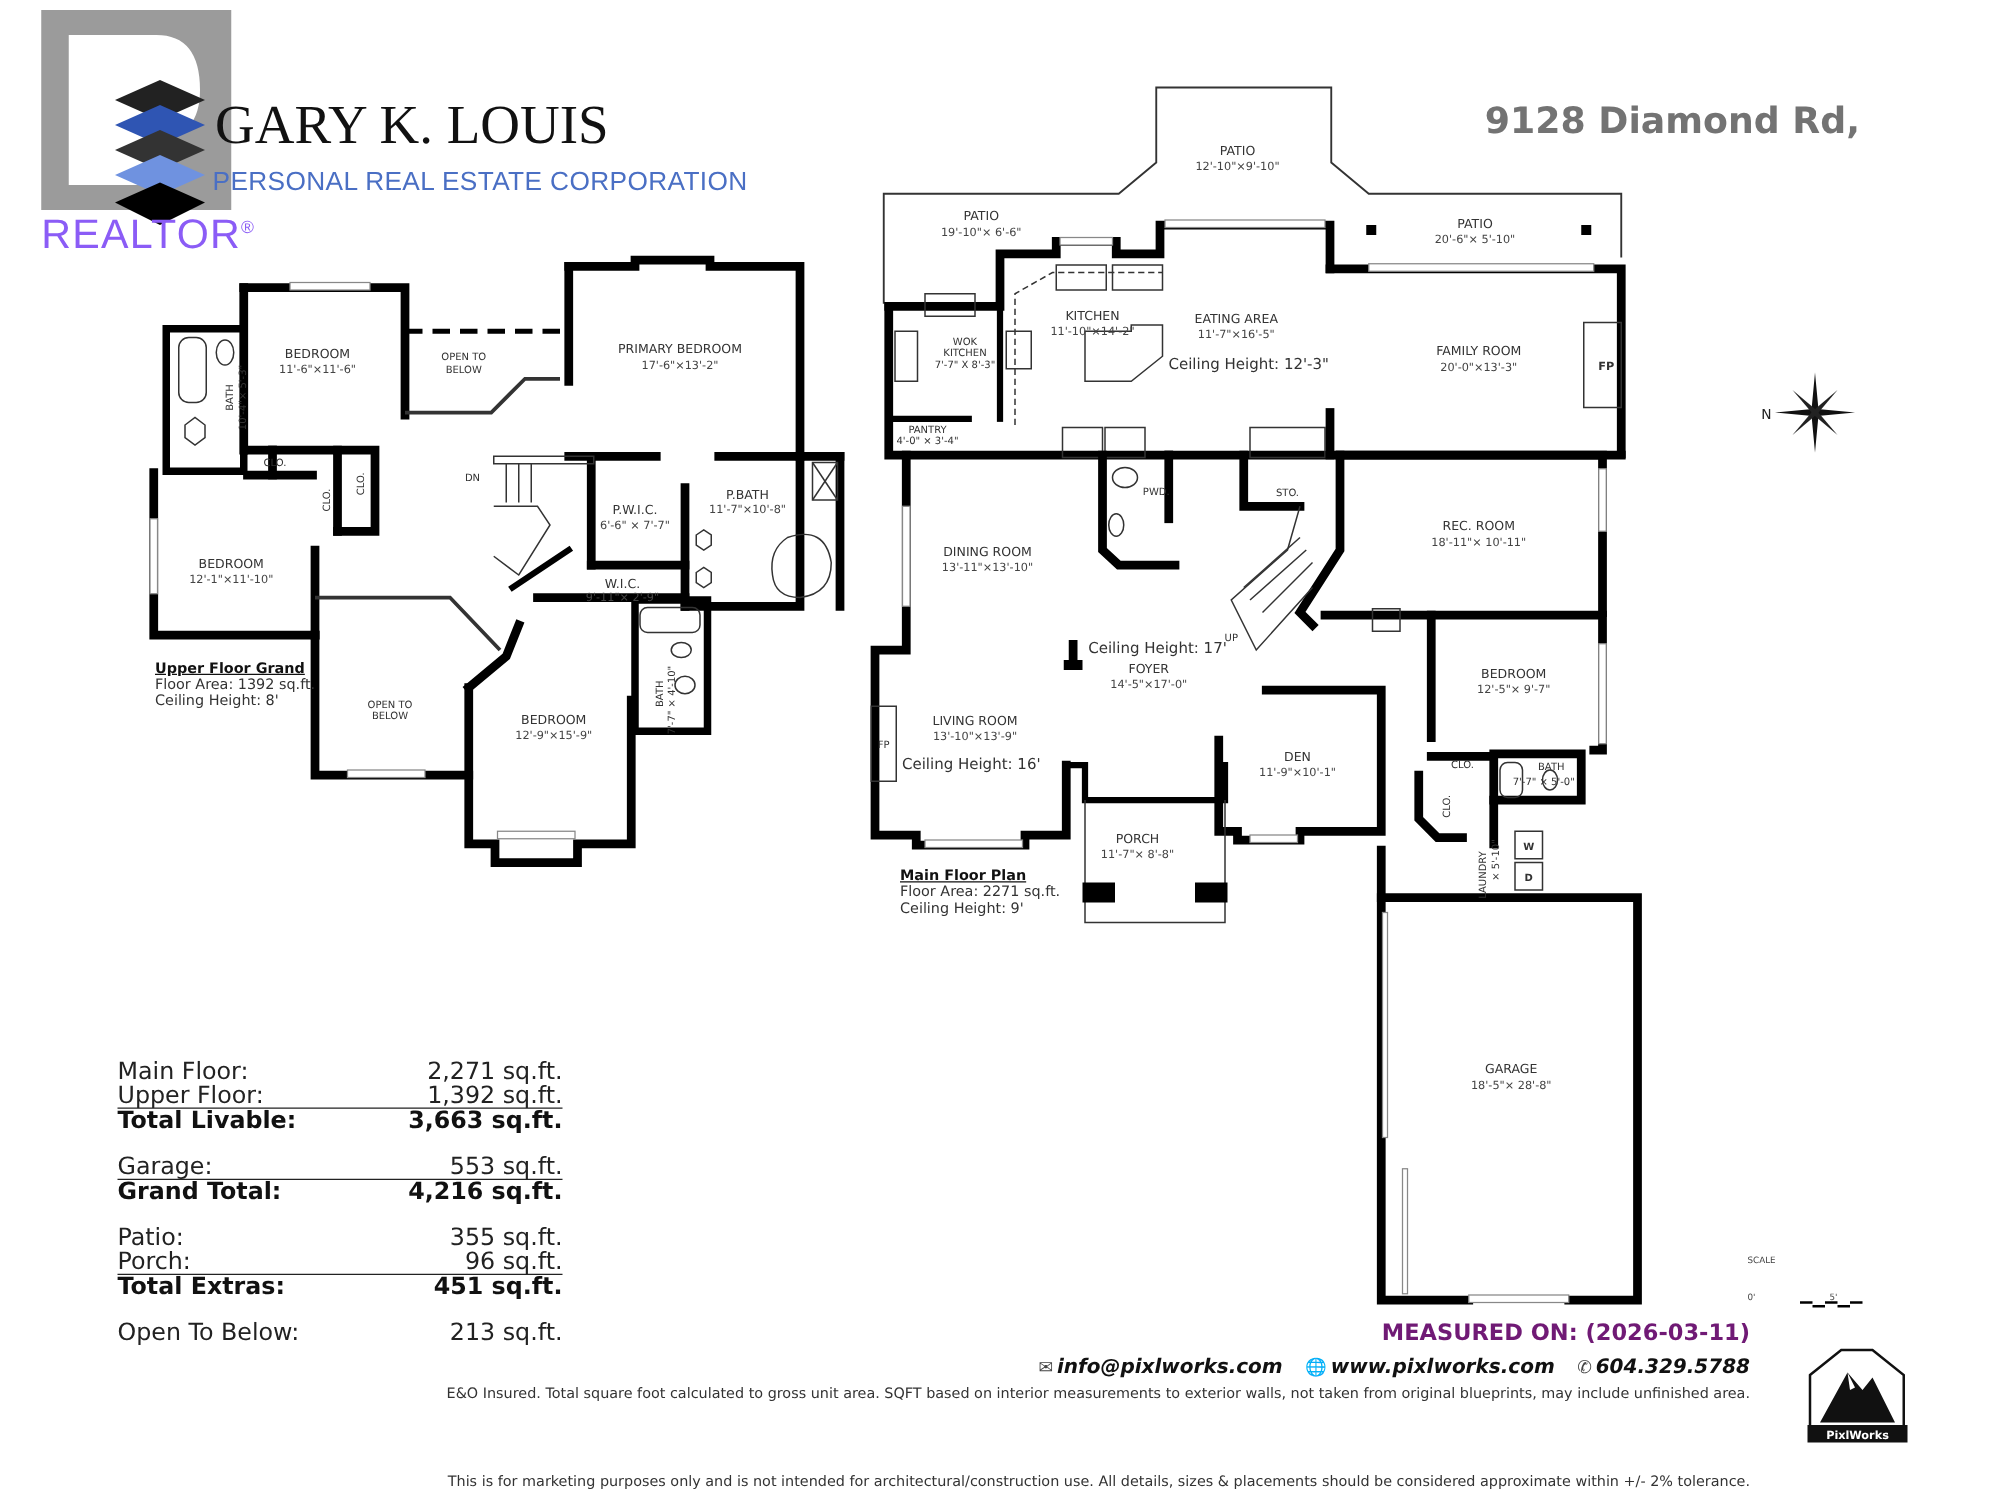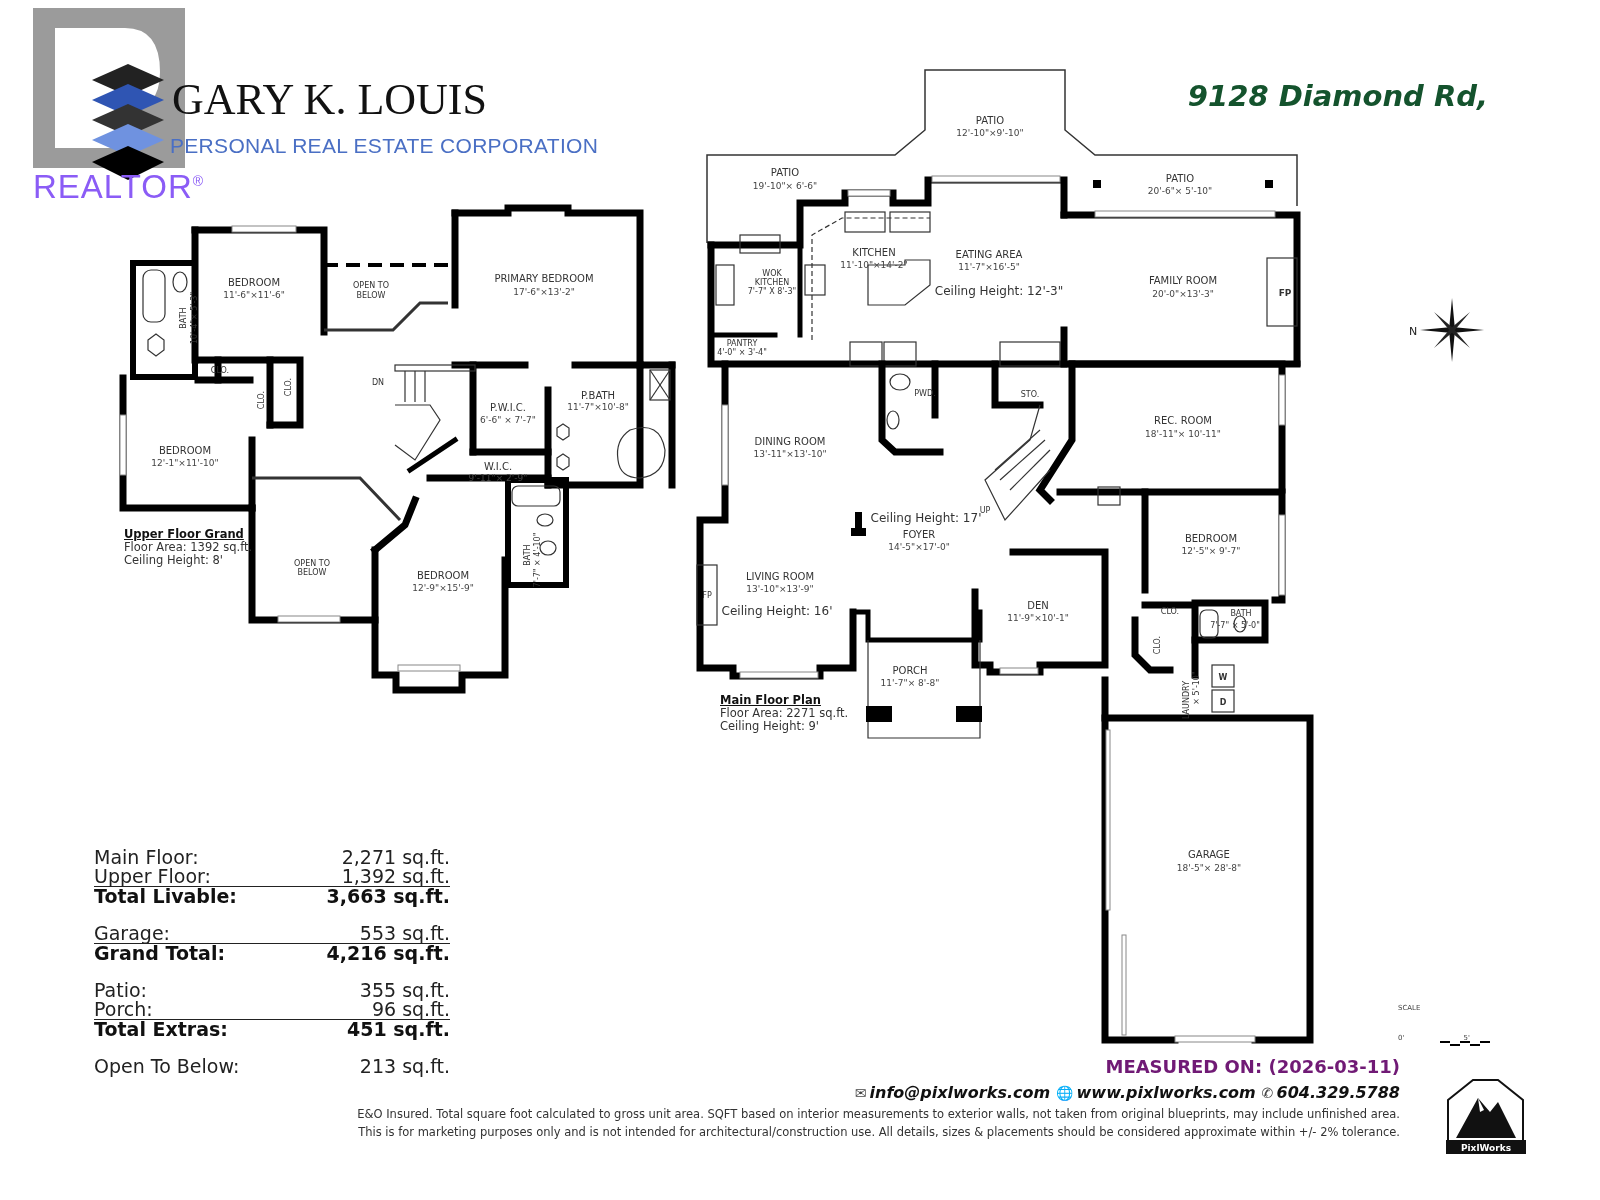--- a/index.html
+++ b/index.html
@@ -17,33 +17,33 @@
 
   .logo-name { left: 172px; top: 78px; font-family: "Liberation Serif", "DejaVu Serif", serif;
                font-size: 44px; color: #111; letter-spacing: 0px; line-height: 1; }
   .logo-sub { left: 170px; top: 134px; font-family: "Liberation Sans", sans-serif;
               font-size: 21px; color: #4a6fc4; letter-spacing: 0.3px; }
   .realtor { left: 33px; top: 168px; font-family: Liberation Sans, sans-serif;
              font-size: 33px; color: #8b5cf6; letter-spacing: 1px; }
   .realtor sup { font-size: 14px; }
 
   .address { right: 112px; top: 78px; text-align: right; font-family: "DejaVu Sans", sans-serif;
-             font-weight: bold; font-size: 29px; line-height: 1.3; color: #14532d; font-style: italic; }
+             font-weight: bold; font-size: 29px; line-height: 1.3; color: #737373; }
 
   .floor-info { font-family: "DejaVu Sans", sans-serif; font-size: 11.5px; line-height: 1.15; color: #333; }
   .floor-info .ttl { font-weight: bold; text-decoration: underline; color: #111; }
 
   .area-table { left: 94px; top: 848px; width: 356px; font-family: "DejaVu Sans", sans-serif; }
   .area-row { display: flex; justify-content: space-between; font-size: 19px; line-height: 19px; color: #222; }
   .area-row.total { font-weight: bold; color: #111; border-top: 1.5px solid #222; }
   .area-gap { height: 18px; }
 
   .measured { right: 200px; top: 1056px; font-family: "DejaVu Sans", sans-serif; font-weight: bold; font-size: 18px; color: #701a75; margin-left: 20px; }
   .contacts { right: 200px; top: 1083px; font-family: "DejaVu Sans", sans-serif; font-weight: bold; font-style: italic;
-              font-size: 16px; color: #111; display: flex; gap: 6px; align-items: center; }
+              font-size: 16px; color: #111; display: flex; gap: 18px; align-items: center; }
   .contacts .ico { font-style: normal; font-weight: normal; font-size: 14px; color: #444; margin-right: 3px; }
   .disclaimer { right: 200px; text-align: right; font-family: "DejaVu Sans", sans-serif; 
                 font-size: 11.5px; color: #333; white-space: nowrap; margin-left: 26px; }
 
   .scale { left: 1398px; top: 1004px; font-family: "DejaVu Sans", sans-serif; font-size: 7px; color: #444; }
 </style>
 </head>
 <body>
 
 <svg id="plan" viewBox="0 0 1600 1200" xmlns="http://www.w3.org/2000/svg">
@@ -378,13 +378,13 @@
     </div>
 </div>
 
 <div class="abs measured">MEASURED ON: (2026-03-11)</div>
 <div class="abs contacts">
   <span><span class="ico">✉</span><span>info@pixlworks.com</span></span>
   <span><span class="ico">🌐</span><span>www.pixlworks.com</span></span>
   <span><span class="ico">✆</span><span>604.329.5788</span></span>
 </div>
 <div class="abs disclaimer" style="top:1107px;">E&amp;O Insured.  Total square foot calculated to gross unit area. SQFT based on interior measurements to exterior walls, not taken from original blueprints, may include unfinished area.</div>
-<div class="abs disclaimer" style="top:1125px;">This is for marketing purposes only and is not intended for architectural/construction use.  All details, sizes &amp; placements should be considered approximate within +/- 2%  tolerance.</div>
+<div class="abs disclaimer" style="top:1178px;">This is for marketing purposes only and is not intended for architectural/construction use.  All details, sizes &amp; placements should be considered approximate within +/- 2%  tolerance.</div>
 
 </body></html>

